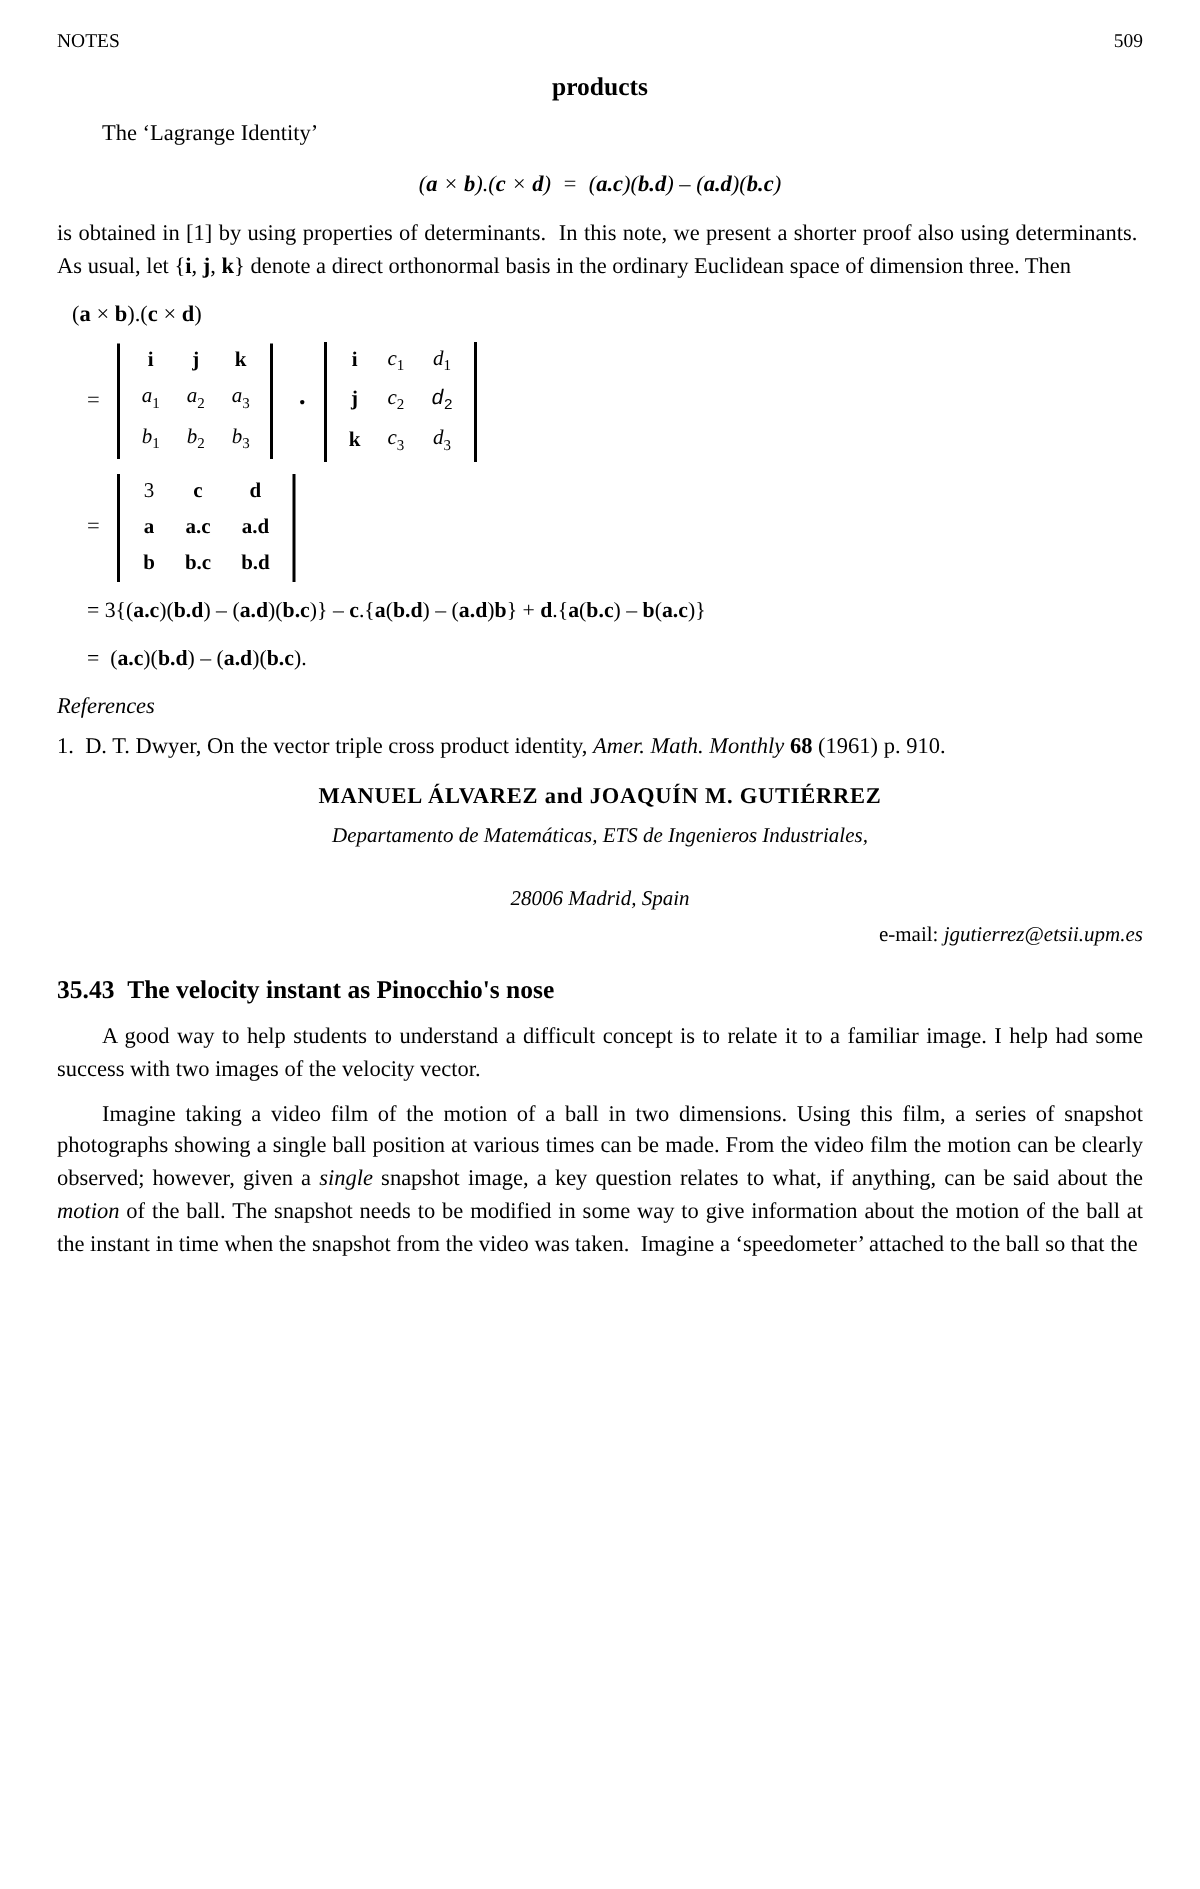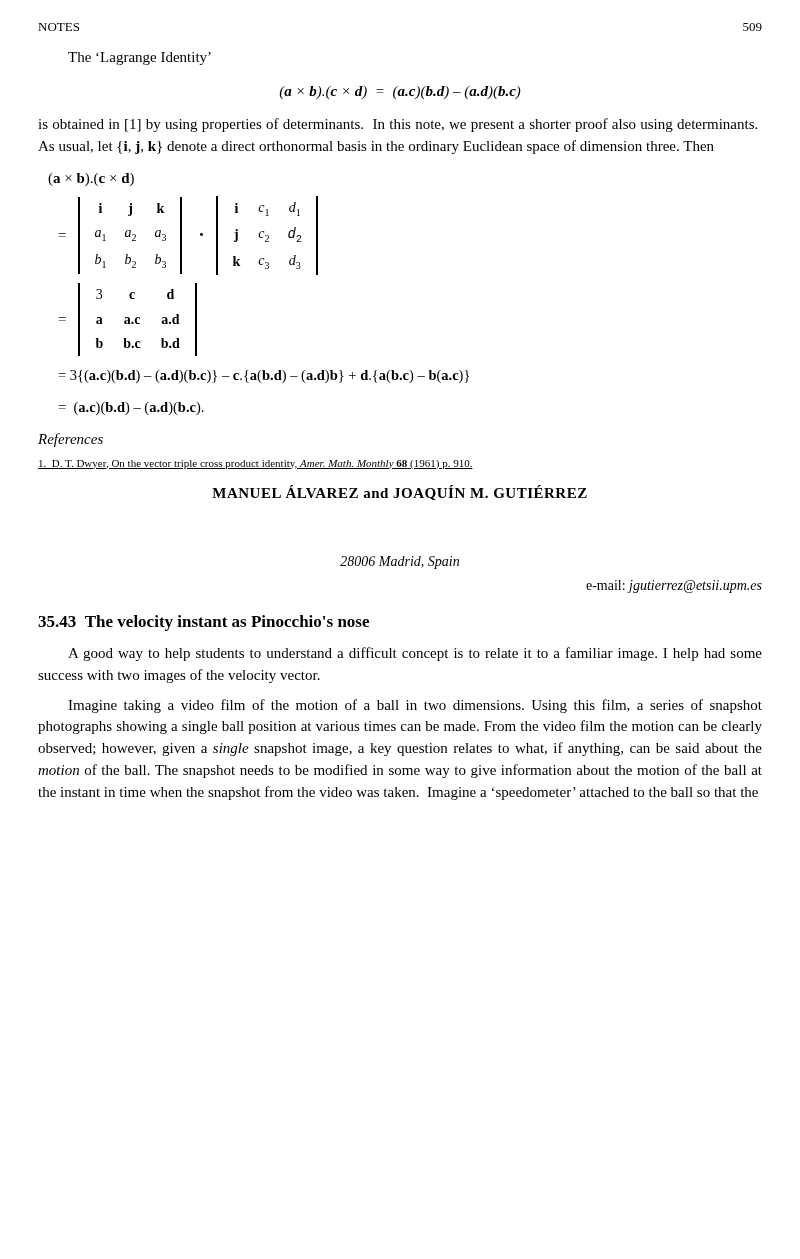--- a/index.html
+++ b/index.html
@@ -39,23 +39,22 @@
     }
     .references-title {
       font-style: italic;
       margin: 10px 0 5px 0;
       font-size: 15px;
     }
     .reference-item {
       margin-left: 18px;
       text-indent: -18px;
       text-align: justify;
-      font-size: 11px;
+      font-size: 15px;
       line-height: 1.45;
-      text-decoration: underline;
     }
     .author-block {
       text-align: center;
       margin: 12px 0 4px 0;
       font-size: 15px;
       font-weight: bold;
       letter-spacing: 0.5px;
     }
     .affiliation-block {
       text-align: center;
@@ -84,20 +83,21 @@
   </style>
 </head>
 <body>
 
 <div class="header">
   <span>NOTES</span>
   <span>509</span>
 </div>
 
 <div class="section-title">
+    <span style="display: block; text-align: center;"><b>products</b></span>
   </div>
 
 <p class="paragraph" style="margin-left:30px;font-family:Liberation Serif, serif;">
   <span>The ‘Lagrange Identity’</span>
 </p>
 
 <div class="math-display">
   (<b>a</b> × <b>b</b>).(<b>c</b> × <b>d</b>) &nbsp;=&nbsp; (<b>a.c</b>)(<b>b.d</b>) – (<b>a.d</b>)(<b>b.c</b>)
 </div>
 
@@ -205,21 +205,21 @@
 </p>
 <p class="reference-item">
   1.&nbsp; D. T. Dwyer, On the vector triple cross product identity, <i>Amer. Math. Monthly</i> <b>68</b> (1961) p. 910.
 </p>
 
 <div class="author-block">
   <span>MANUEL ÁLVAREZ and JOAQUÍN  M. GUTIÉRREZ</span>
 </div>
 
 <div class="affiliation-block">
-  <br>
+  <span>Departamento de Matemáticas, ETS de Ingenieros Industriales,</span><br>
   <br>
   <span>28006 Madrid, Spain</span>
 </div>
 
 <div class="email-block">
   e-mail: <i><span>jgutierrez@etsii.upm.es</span></i>
 </div>
 
 <div class="section-title-2">
   <span>35.43</span>&nbsp;&nbsp;<span>The velocity instant as Pinocchio's nose</span>

